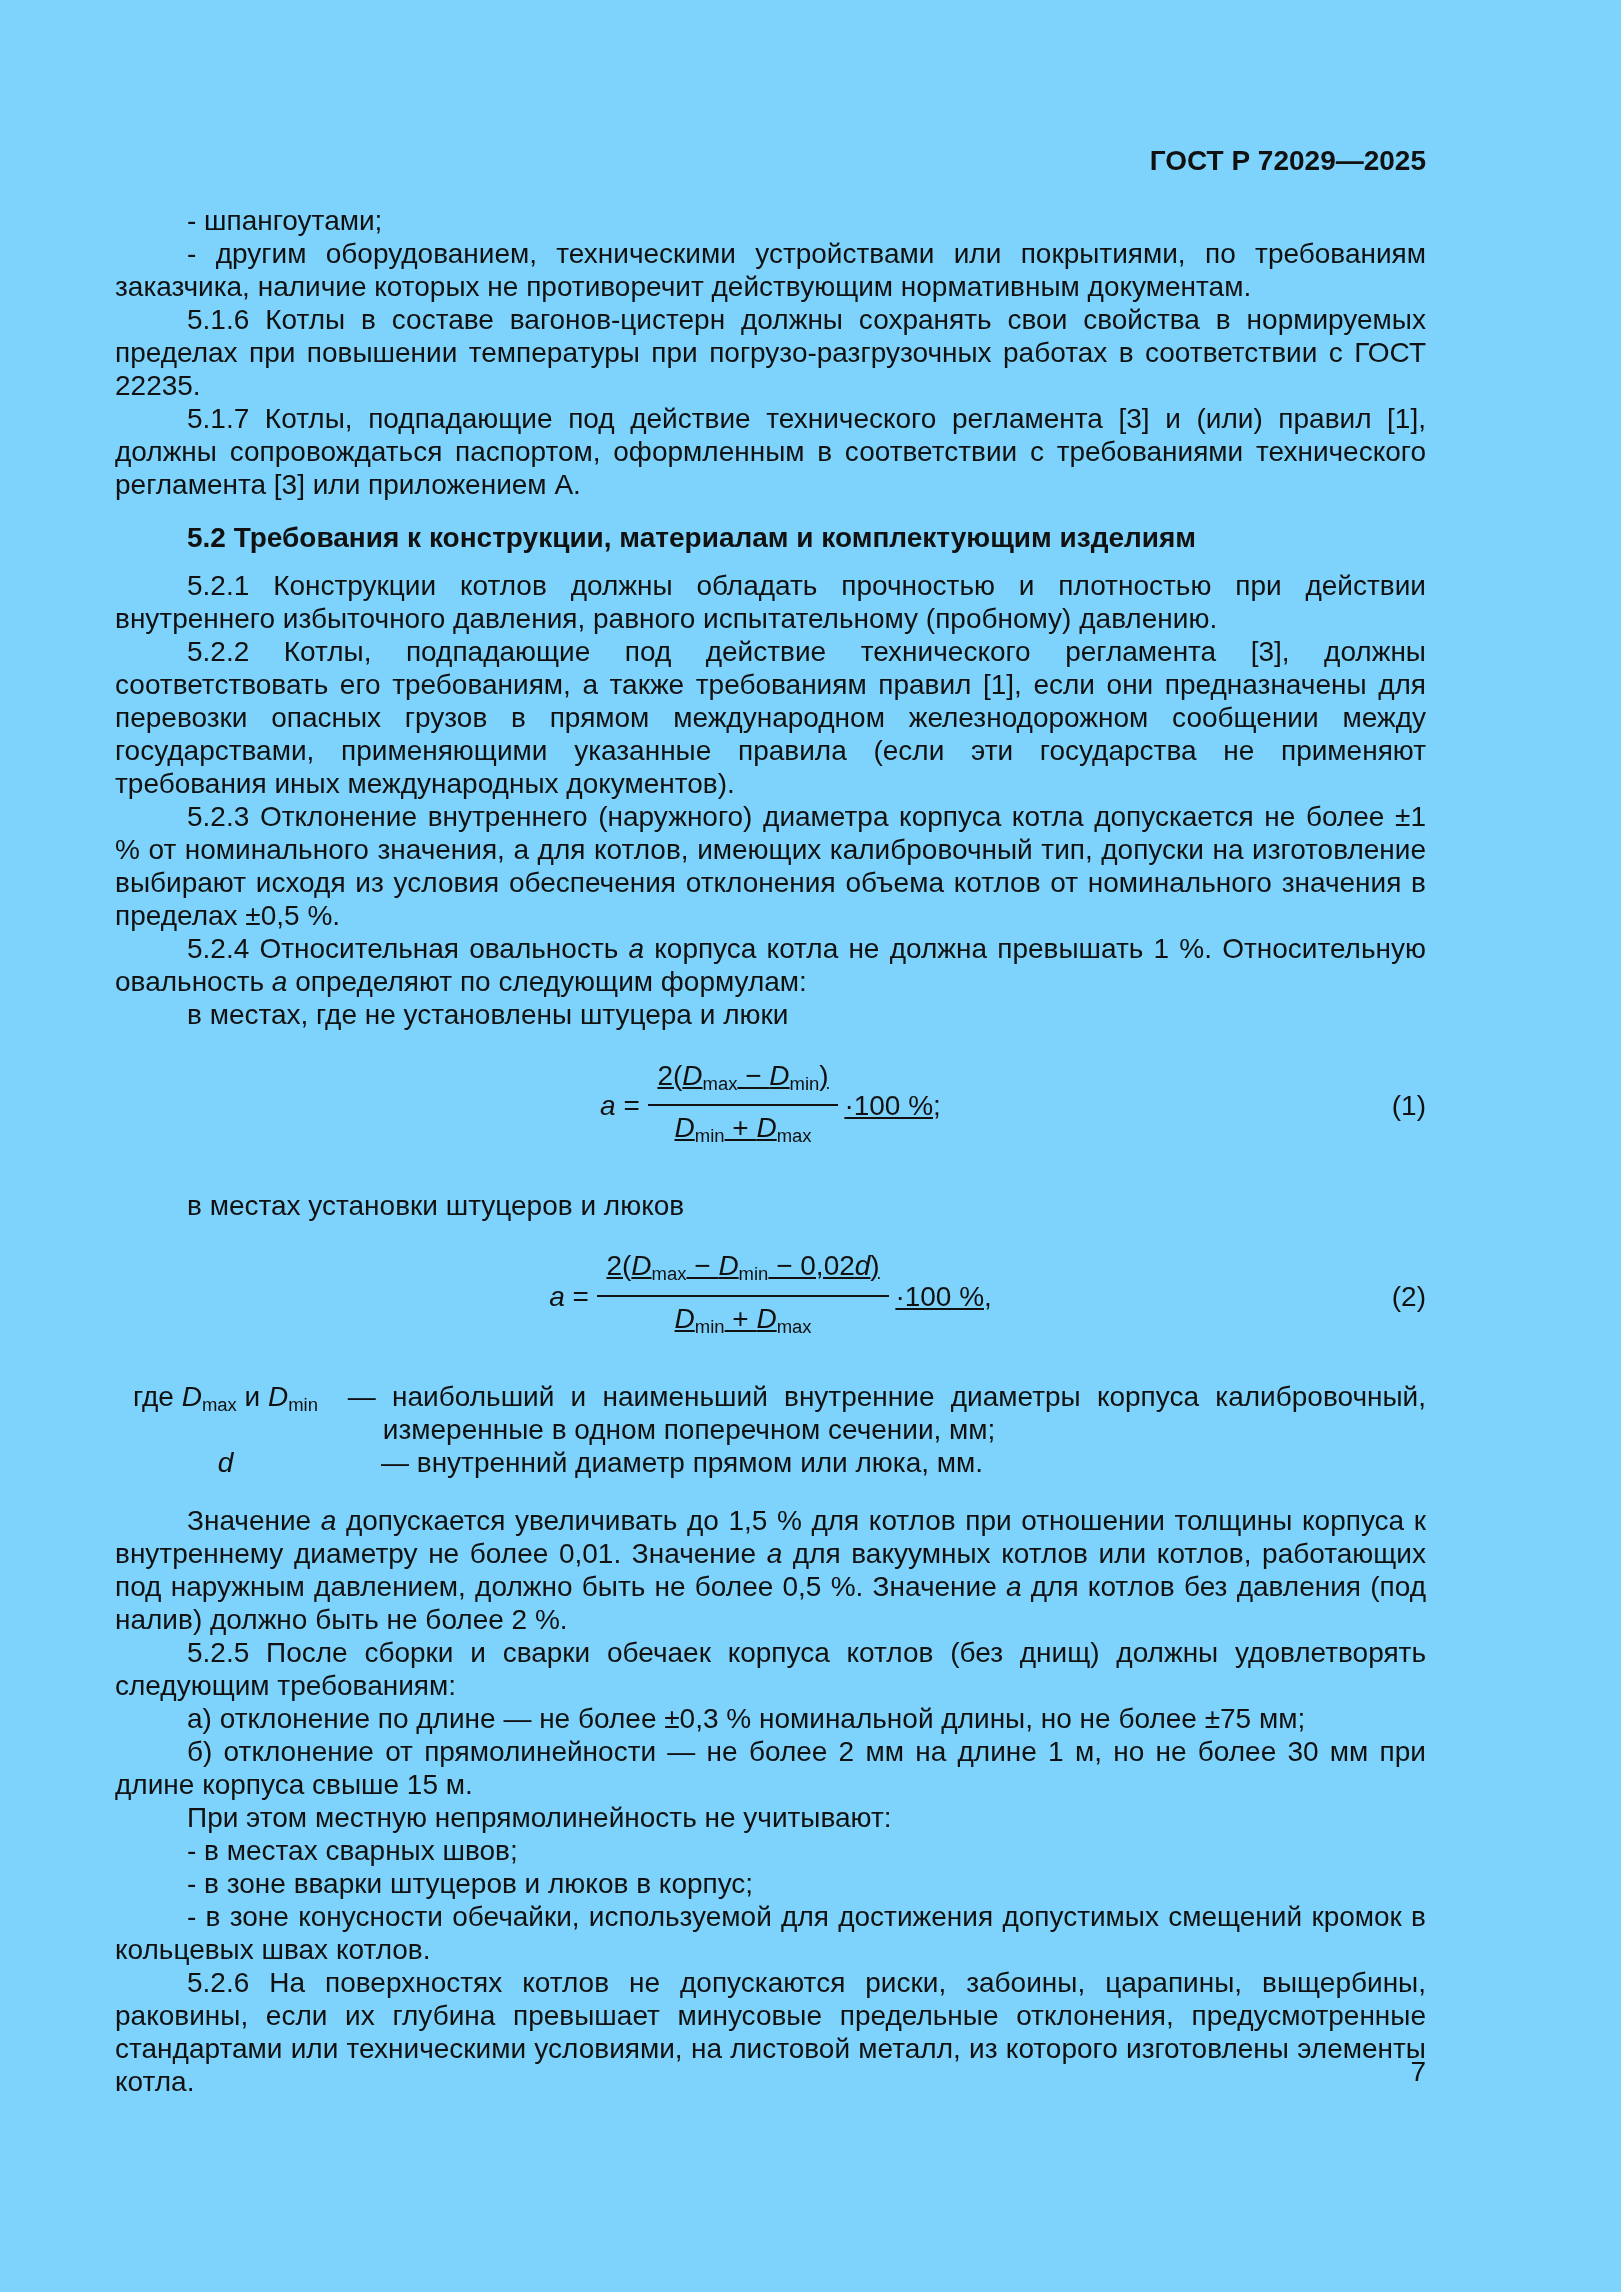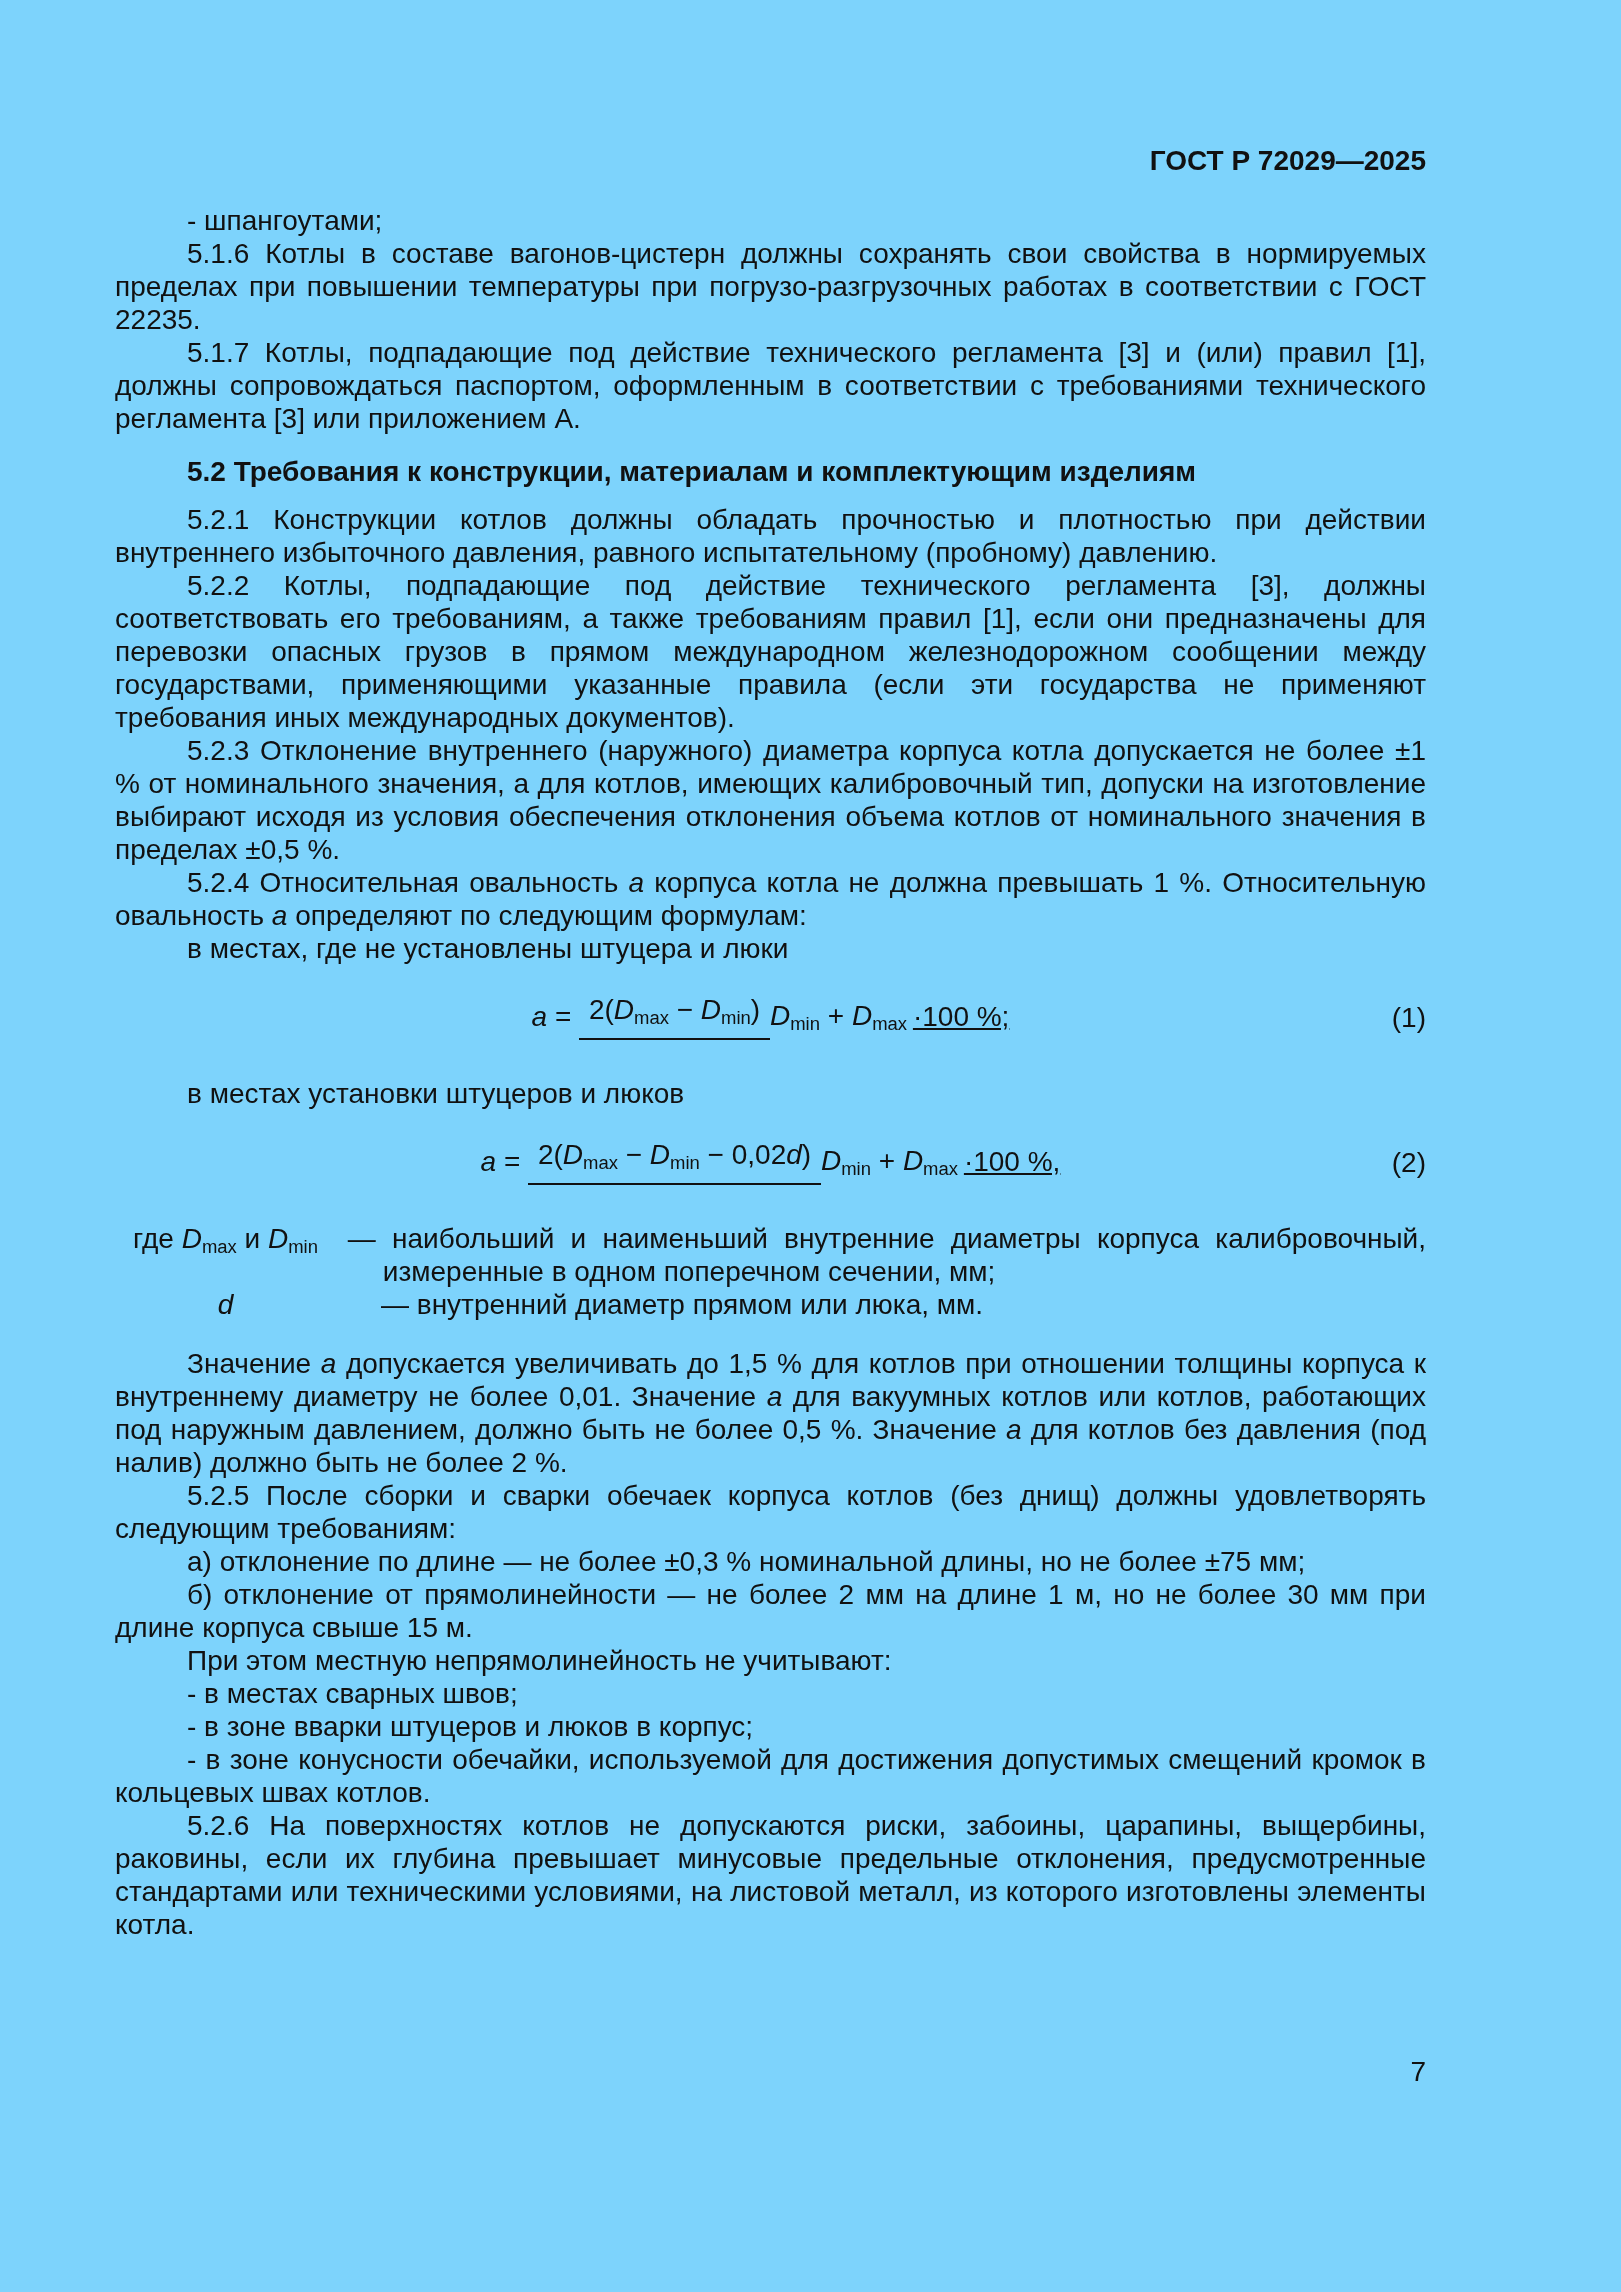--- a/index.html
+++ b/index.html
@@ -56,23 +56,23 @@
     justify-content: center;
     align-items: center;
   }
   .formula-math {
     display: inline-flex;
     align-items: center;
   }
   .f-lhs { white-space: pre; }
   .frac {
     display: inline-flex;
-    flex-direction: row;
-    align-items: center;
+    flex-direction: column;
     text-align: center;
+    text-decoration: underline;
   }
   .frac .num {
     display: block;
     padding: 0 9.8px 4.9px 9.8px;
     border-bottom: 2.9px solid #111111;
     white-space: pre;
   }
   .frac .den {
     display: block;
     padding-top: 4.9px;
@@ -117,20 +117,21 @@
 </head>
 <body>
 
 <div class="page">
 
   <div class="page-header">ГОСТ Р 72029—2025</div>
 
   <div class="doc-body">
 
     <p>- шпангоутами;</p>
+    <p>- другим оборудованием, техническими устройствами или покрытиями, по требованиям заказчика, наличие которых не противоречит действующим нормативным документам.</p>
     <p>5.1.6 Котлы в составе вагонов-цистерн должны сохранять свои свойства в нормируемых пределах при повышении температуры при погрузо-разгрузочных работах в соответствии с ГОСТ 22235.</p>
     <p>5.1.7 Котлы, подпадающие под действие технического регламента [3] и (или) правил [1], должны сопровождаться паспортом, оформленным в соответствии с требованиями технического регламента [3] или приложением А.</p>
 
     <h2>5.2 Требования к конструкции, материалам и комплектующим изделиям</h2>
 
     <p>5.2.1 Конструкции котлов должны обладать прочностью и плотностью при действии внутреннего избыточного давления, равного испытательному (пробному) давлению.</p>
     <p>5.2.2 Котлы, подпадающие под действие технического регламента [3], должны соответствовать его требованиям, а также требованиям правил [1], если они предназначены для перевозки опасных грузов в прямом международном железнодорожном сообщении между государствами, применяющими указанные правила (если эти государства не применяют требования иных международных документов).</p>
     <p>5.2.3 Отклонение внутреннего (наружного) диаметра корпуса котла допускается не более ±1 % от номинального значения, а для котлов, имеющих калибровочный тип, допуски на изготовление выбирают исходя из условия обеспечения отклонения объема котлов от номинального значения в пределах ±0,5 %.</p>
     <p><span>5.2.4 Относительная овальность </span><span class="it">a</span><span> корпуса котла не должна превышать 1 %. Относительную овальность </span><span class="it">a</span><span> определяют по следующим формулам:</span></p>
     <p>в местах, где не установлены штуцера и люки</p>

